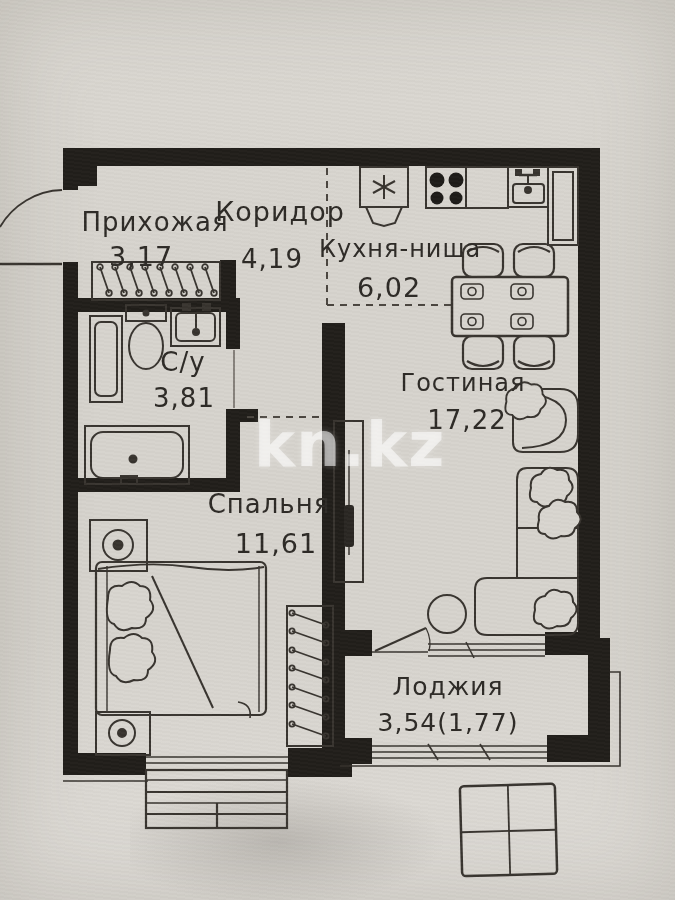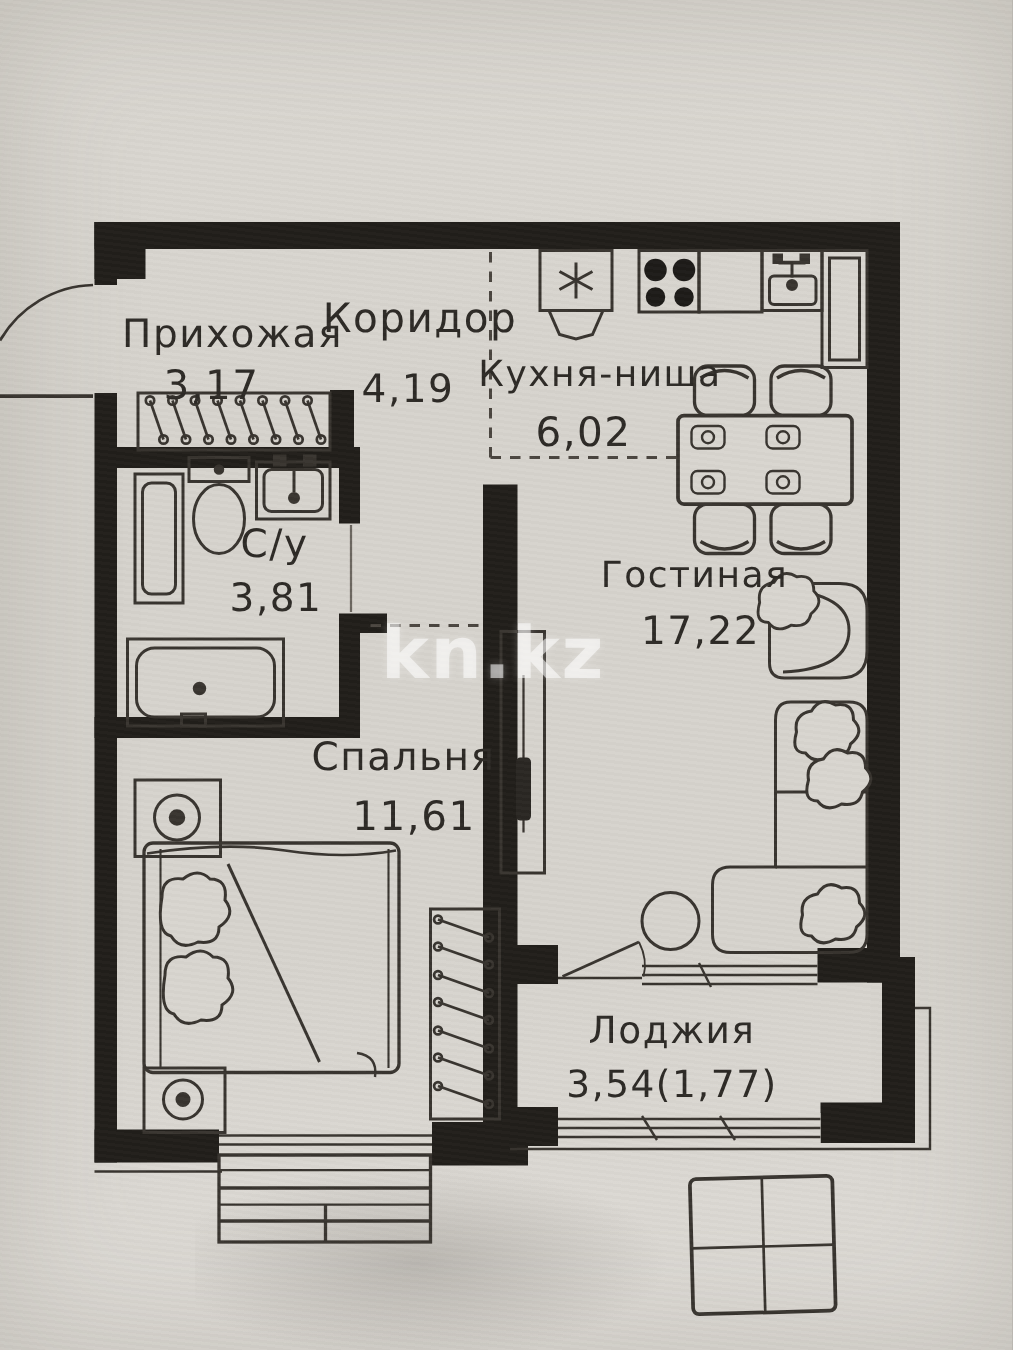--- a/index.html
+++ b/index.html
@@ -14,21 +14,21 @@
     background:repeating-linear-gradient(7deg,rgba(255,255,255,0.02) 0 2px,rgba(0,0,0,0.015) 2px 4px);
   }
   svg{position:absolute;left:0;top:0;}
   .room-name,.room-area{
     font-family:"DejaVu Sans","Liberation Sans",sans-serif;
     fill:#2d2a26;letter-spacing:1px;
   }
   .watermark{
     position:absolute;left:254px;top:408px;z-index:5;
     font-family:"DejaVu Sans",sans-serif;font-weight:bold;
-    font-size:48px;letter-spacing:1px;
+    font-size:62px;letter-spacing:1px;
     color:rgba(255,255,255,0.55);
     text-shadow:0 0 6px rgba(255,255,255,0.25);
     pointer-events:none;
   }
   .photo-shadow{
     position:absolute;left:130px;top:770px;width:330px;height:130px;z-index:4;
     background:radial-gradient(ellipse at 45% 55%,rgba(75,70,63,0.22),rgba(75,70,63,0) 65%);
     pointer-events:none;
   }
 </style>

